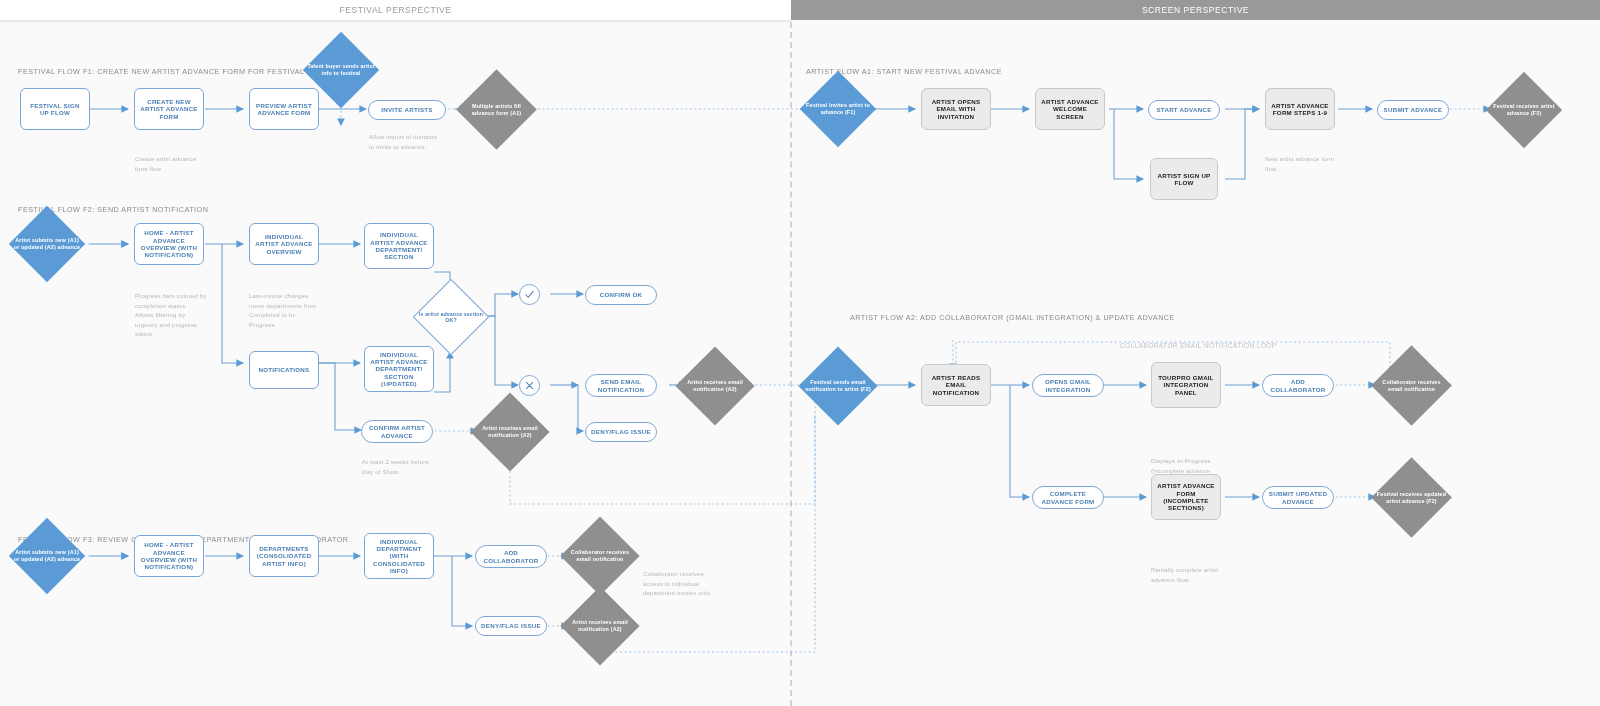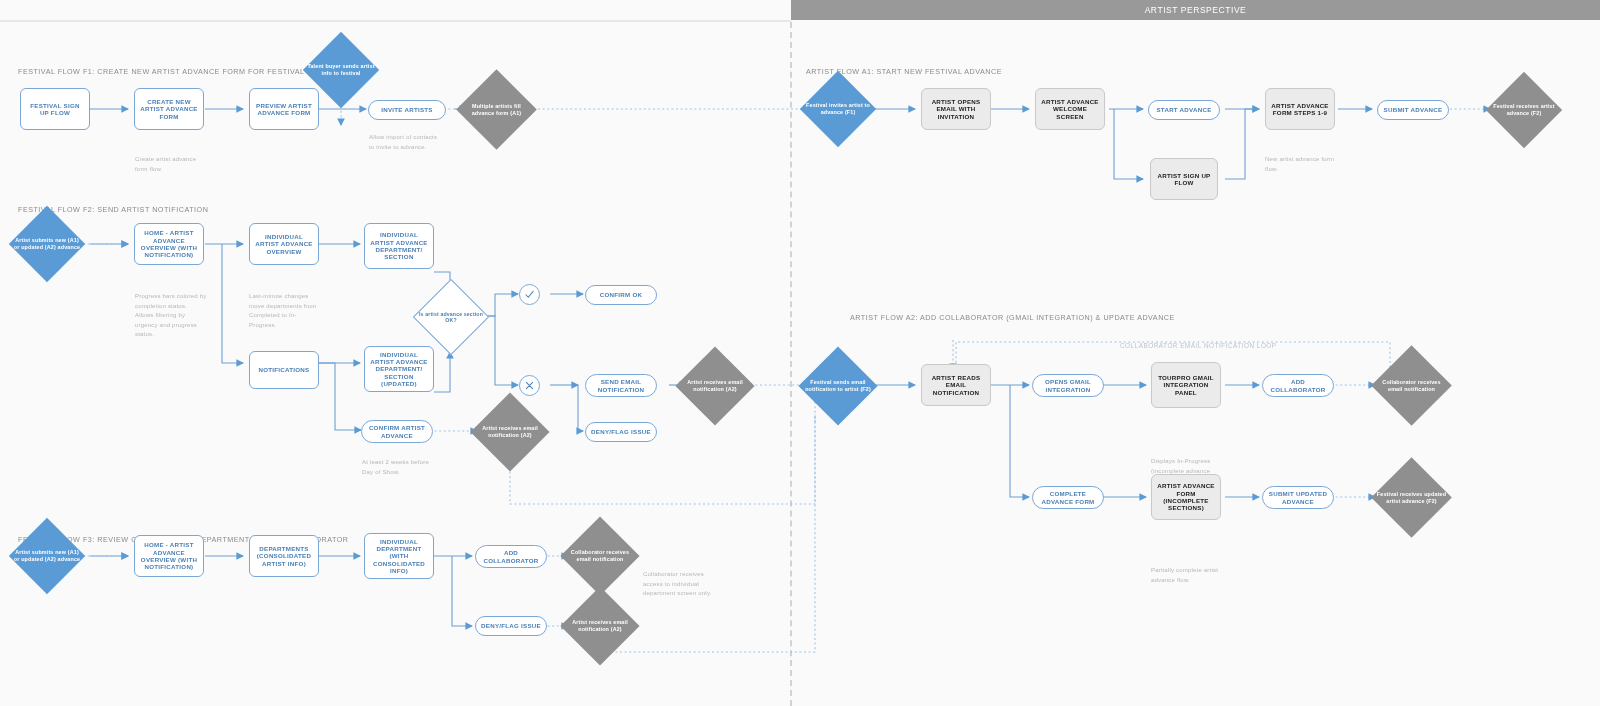--- a/index.html
+++ b/index.html
@@ -95,22 +95,25 @@
     position:absolute; color:#b6b6b6; font-size:6px; line-height:1.6; letter-spacing:.2px;
   }
   .loop-label {
     position:absolute; color:#c2c2c2; font-size:6.4px; letter-spacing:.5px; white-space:nowrap;
   }
 </style>
 </head>
 <body>
 
 <div id="header">
+  <div class="hdr-half hdr-left">
+    <span class="lbl">FESTIVAL PERSPECTIVE</span>
+  </div>
   <div class="hdr-half hdr-right">
-    <span class="lbl">ARTIST PERSPECTIVE</span>
+    <span class="lbl">SCREEN PERSPECTIVE</span>
   </div>
 </div>
 <div id="hdr-rule"></div>
 
 <div id="canvas">
 
   <div id="divider"></div>
 
   <svg id="wires">
     <defs>

